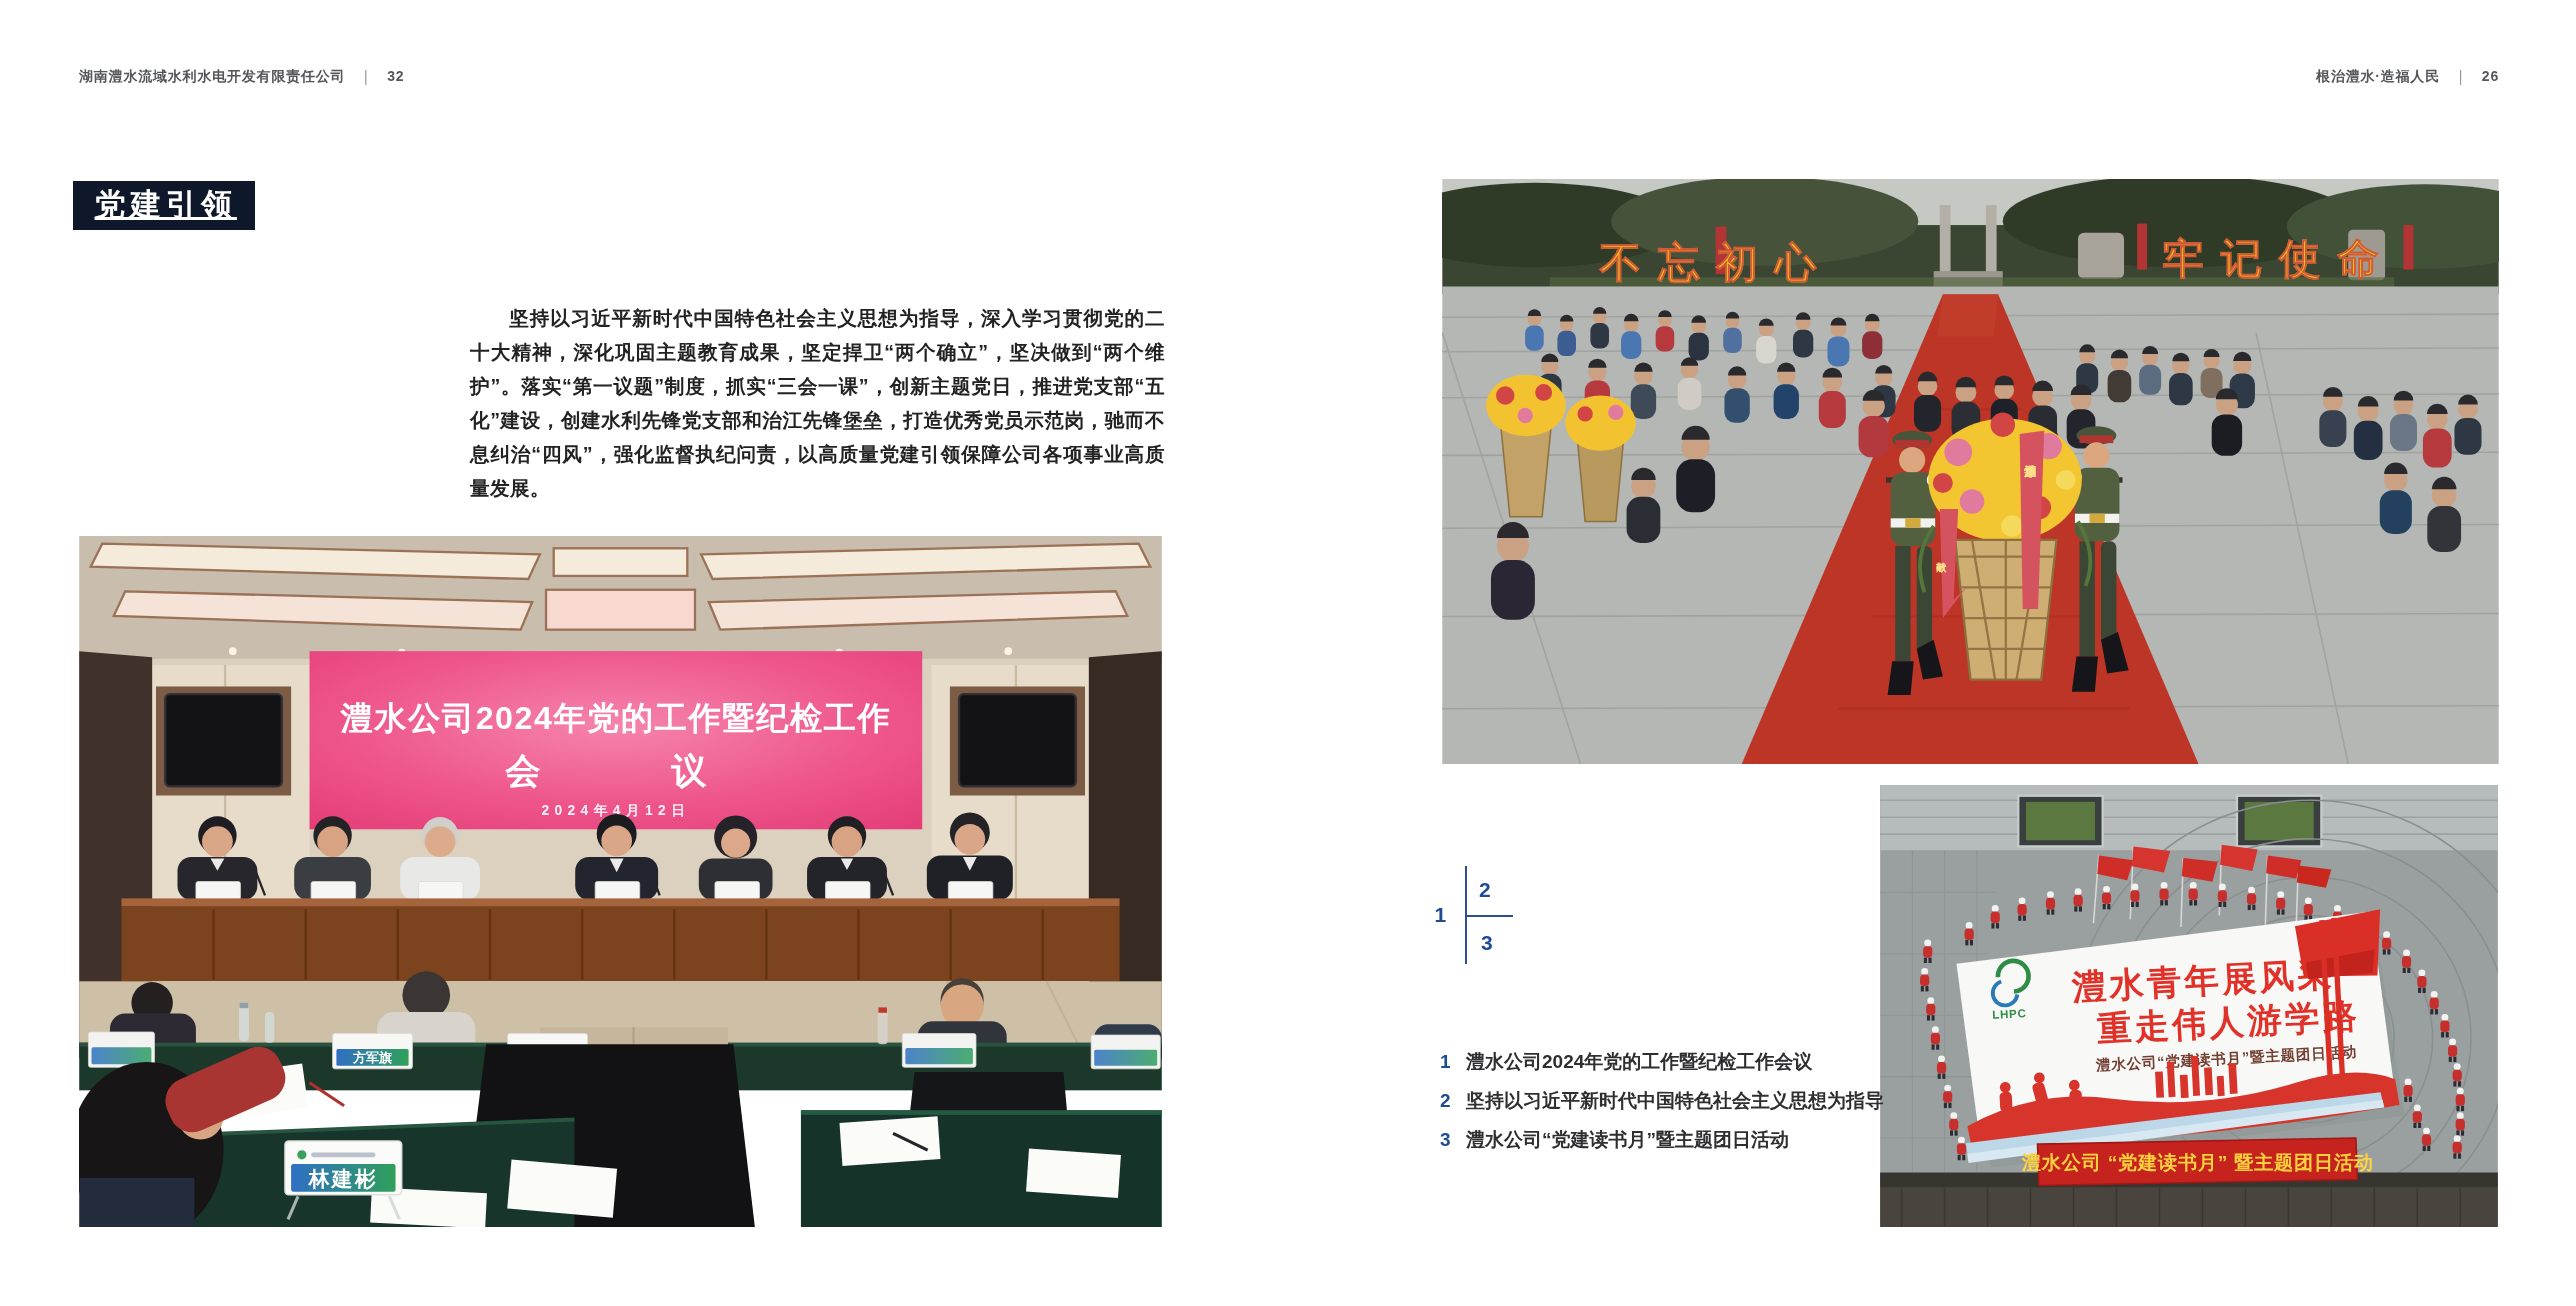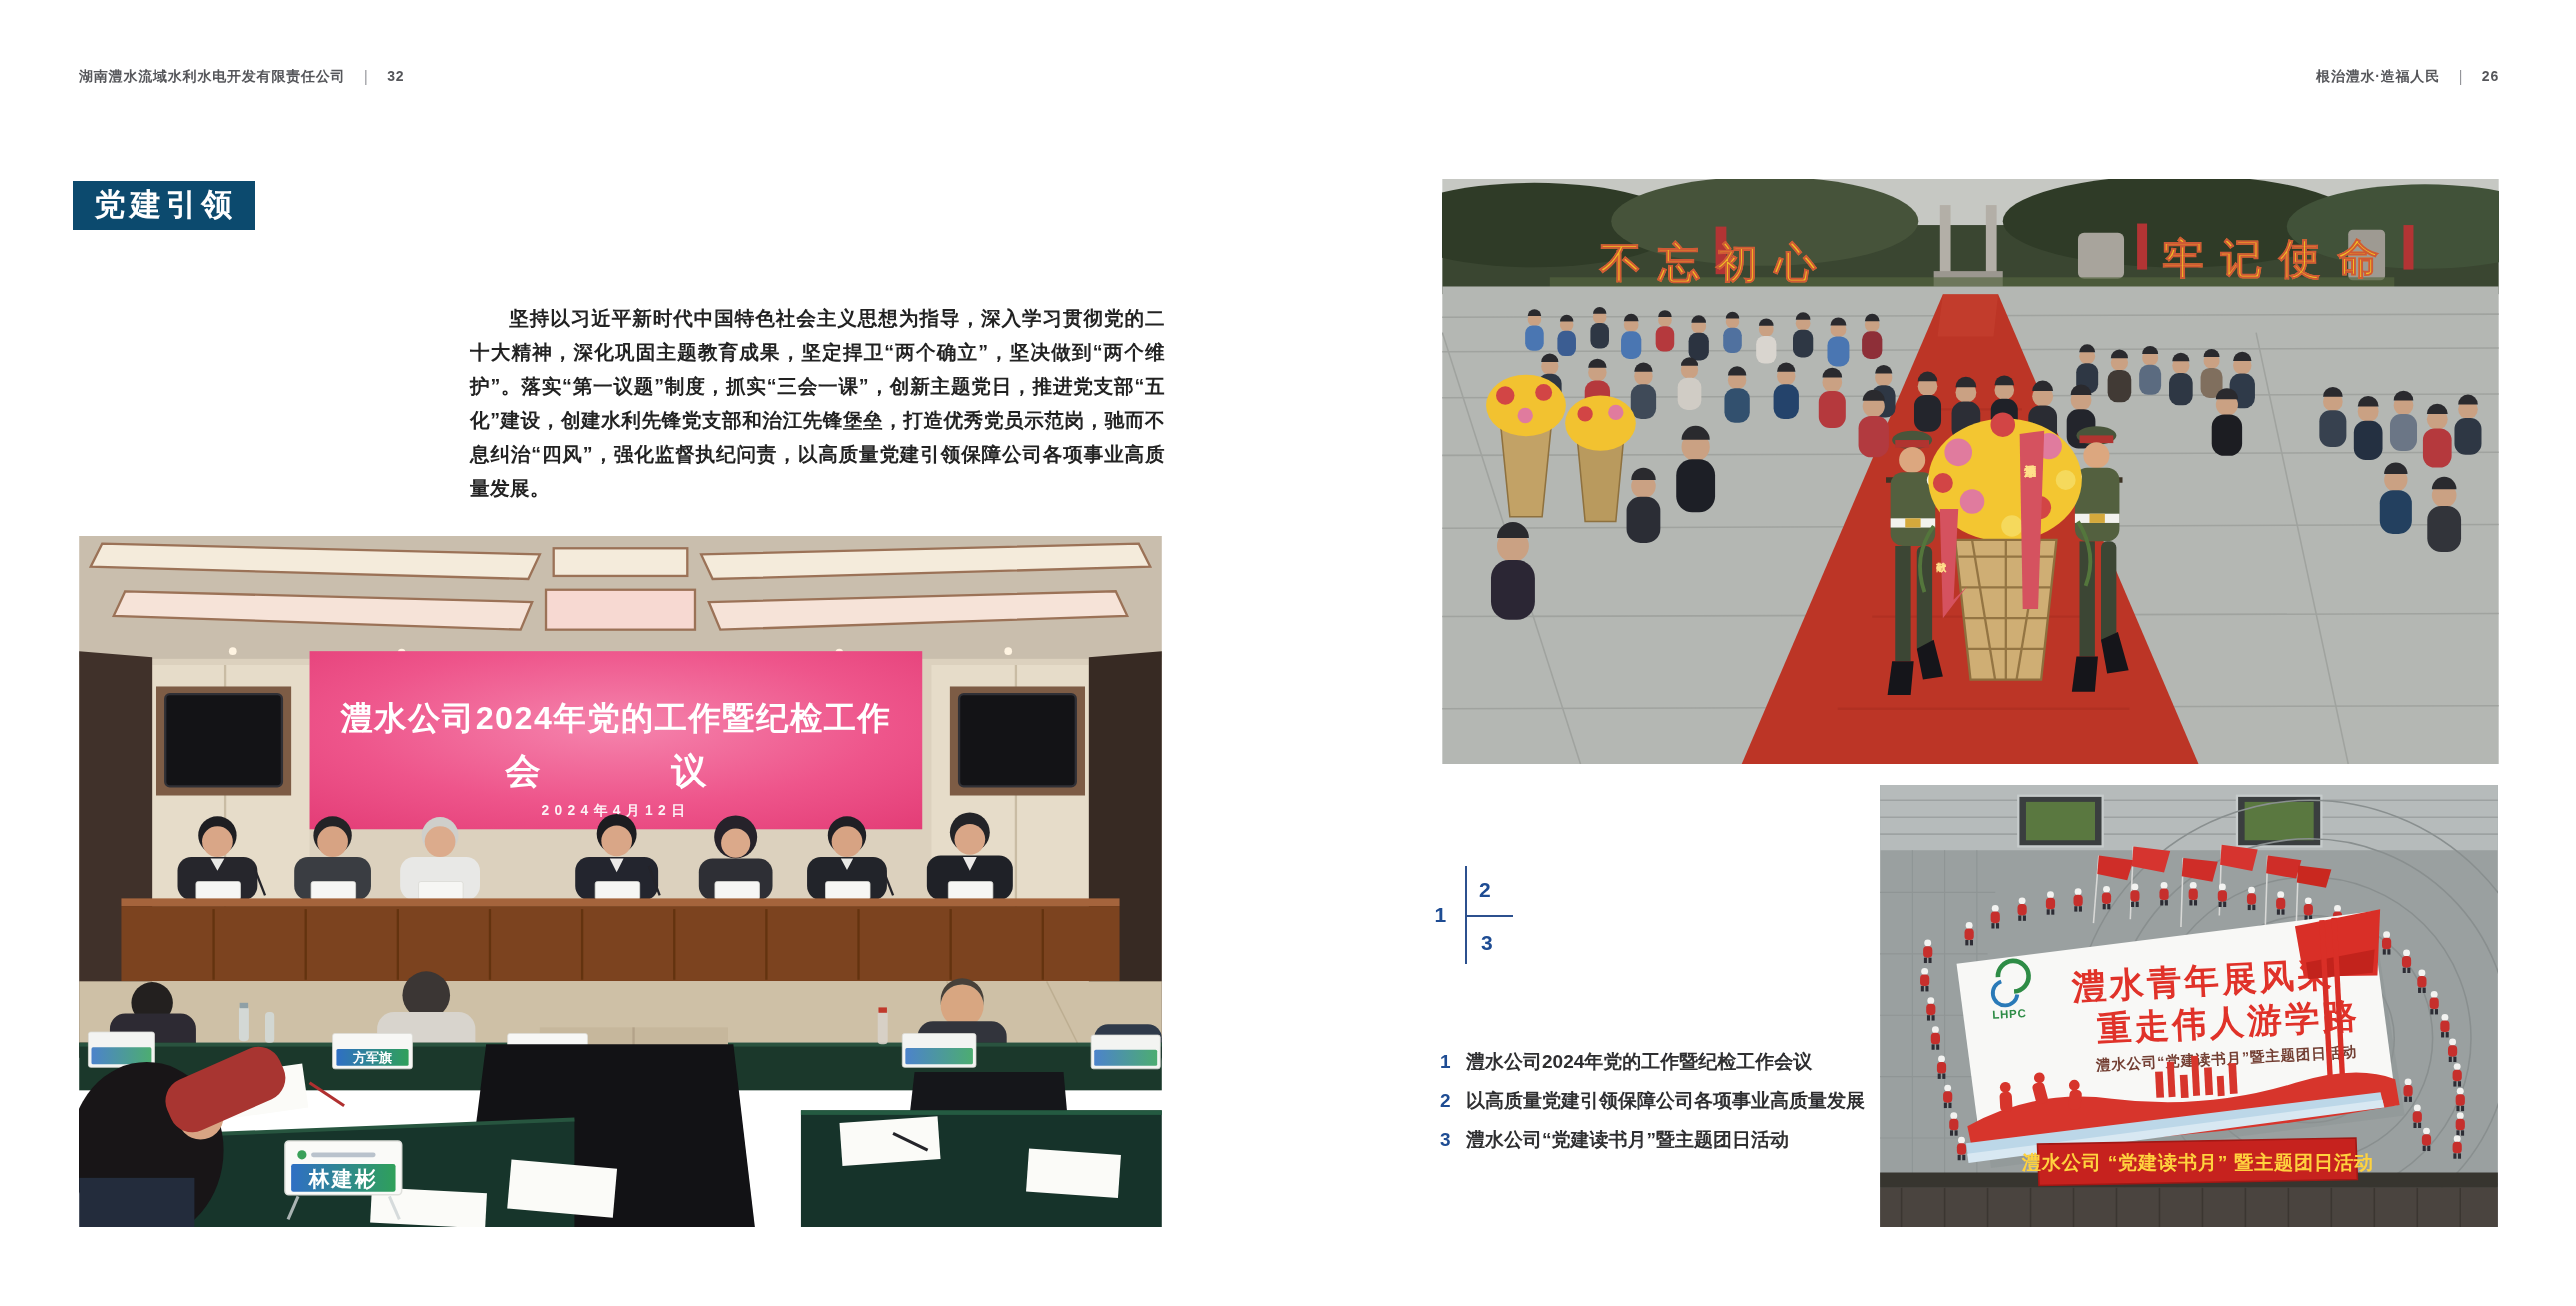--- a/index.html
+++ b/index.html
@@ -6,22 +6,22 @@
   body{width:2576px;height:1306px;position:relative;overflow:hidden;
        font-family:"Liberation Sans","DejaVu Sans",sans-serif;color:#262626;}
   svg{font-family:"Liberation Sans","DejaVu Sans",sans-serif;display:block;}
 
   .hdr{position:absolute;top:68px;font-size:14px;font-weight:700;color:#55565a;letter-spacing:0.8px;white-space:nowrap;}
   .hdr-left{left:79px;}
   .hdr-right{right:77px;}
   .hdr .sep{display:inline-block;margin:0 14px;color:#94959a;font-weight:400;transform:scaleY(1.15);}
   .hdr .pg{font-weight:700;}
 
-  .badge{position:absolute;left:73px;top:181px;background:#0c4a6e;color:#ffffff;
-         font-size:31px;font-weight:700;letter-spacing:4.6px;padding:8.4px 18.4px 10px 21.5px;line-height:1;}
+  .badge{position:absolute;left:73px;top:181px;background:#0f172a;color:#ffffff;
+         font-size:31px;font-weight:700;letter-spacing:4.6px;padding:8.4px 18.4px 10px 21.5px;line-height:1;text-decoration:underline;}
 
   .body-par{position:absolute;left:470px;top:281px;width:695px;font-size:19.6px;line-height:34px;
             font-weight:600;color:#222222;text-align:justify;text-indent:2em;letter-spacing:0.4px;}
 
   .photo{position:absolute;overflow:hidden;}
   .photo-meeting{left:79px;top:536px;width:1083px;height:691px;}
   .photo-square{left:1442px;top:179px;width:1057px;height:663px;}
   .photo-banner{left:1880px;top:785px;width:618px;height:442px;}
 
   .fig-map{position:absolute;left:1430px;top:860px;width:100px;height:115px;color:#1e4c93;}
@@ -632,19 +632,19 @@
   <span class="num n2">2</span>
   <div class="hline"></div>
   <span class="num n3">3</span>
 </div>
 
 <div class="captions">
   <div class="cap-row">
     <span class="cap-num">1</span><span>澧水公司2024年党的工作暨纪检工作会议</span>
   </div>
   <div class="cap-row">
-    <span class="cap-num">2</span><span>以高质量党建引领保障公司各项事业高质量发展</span>
+    <span class="cap-num">2</span><span>坚持以习近平新时代中国特色社会主义思想为指导</span>
   </div>
   <div class="cap-row">
     <span class="cap-num">3</span><span>澧水公司“党建读书月”暨主题团日活动</span>
   </div>
 </div>
 
 
 </body></html>

